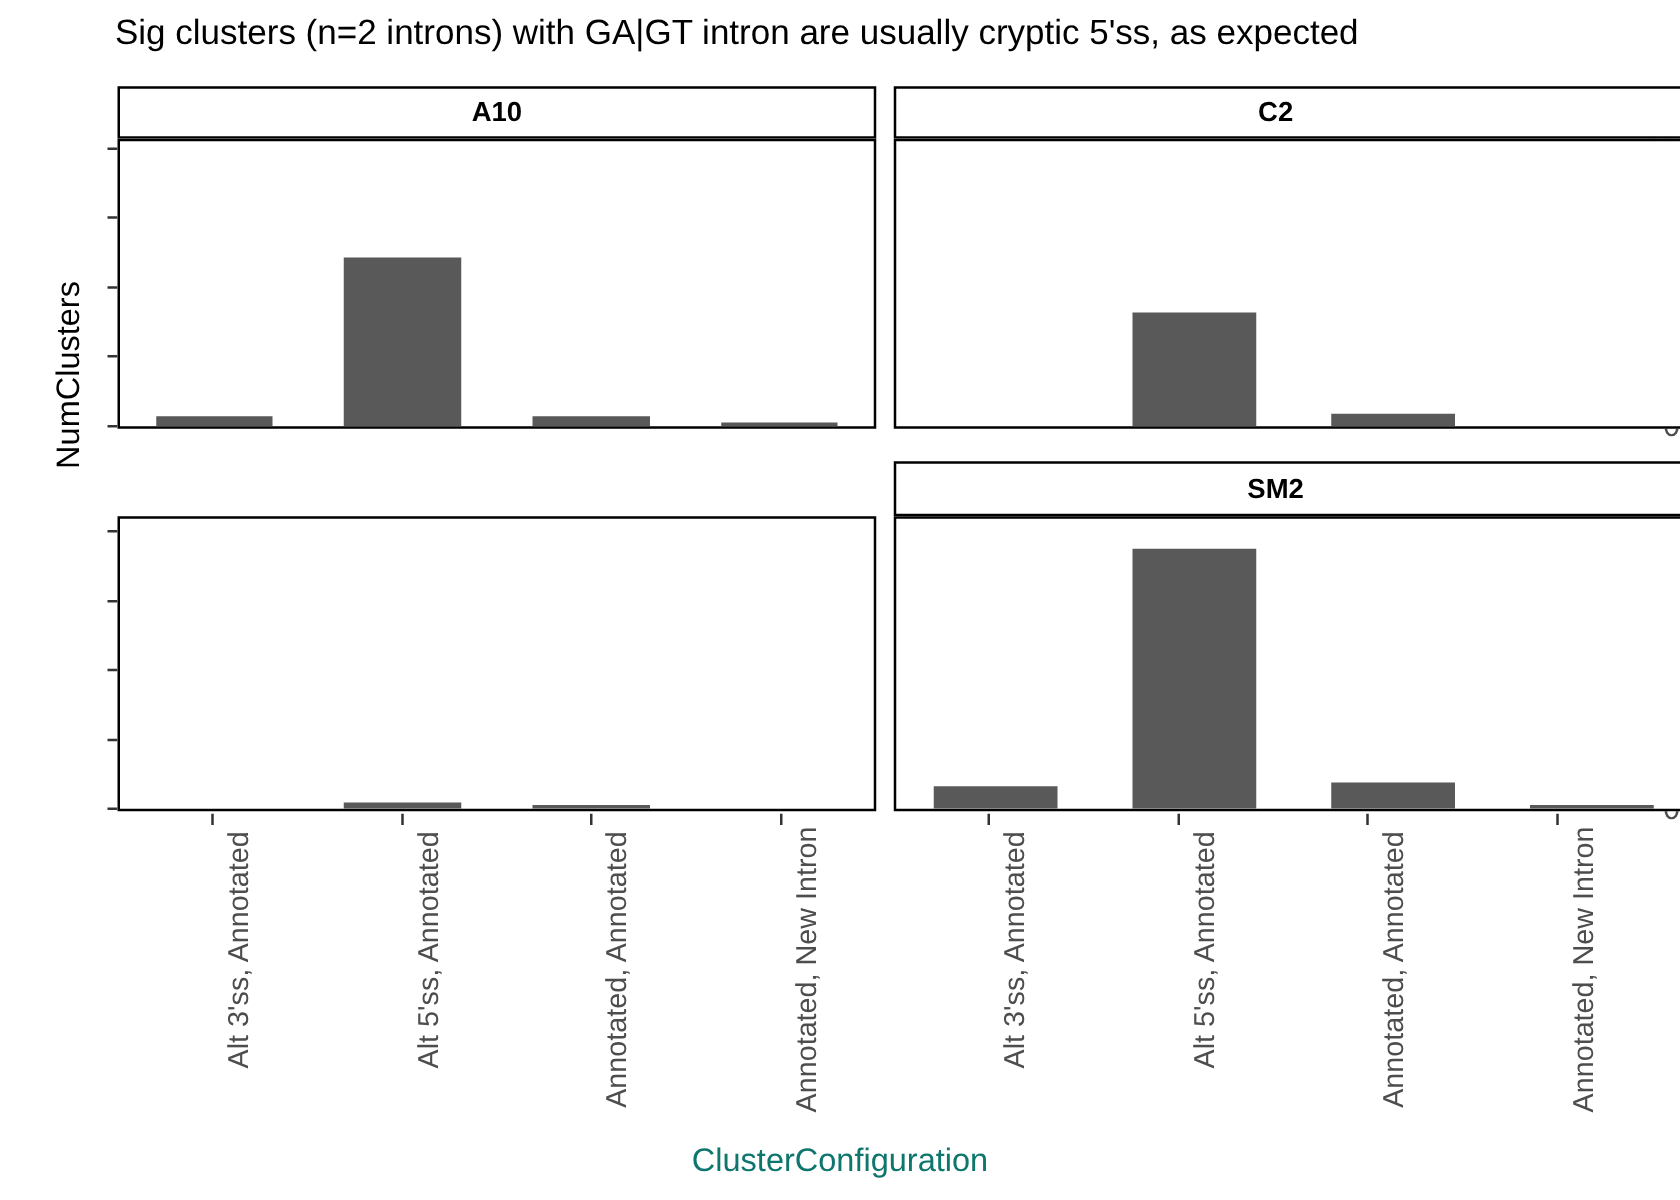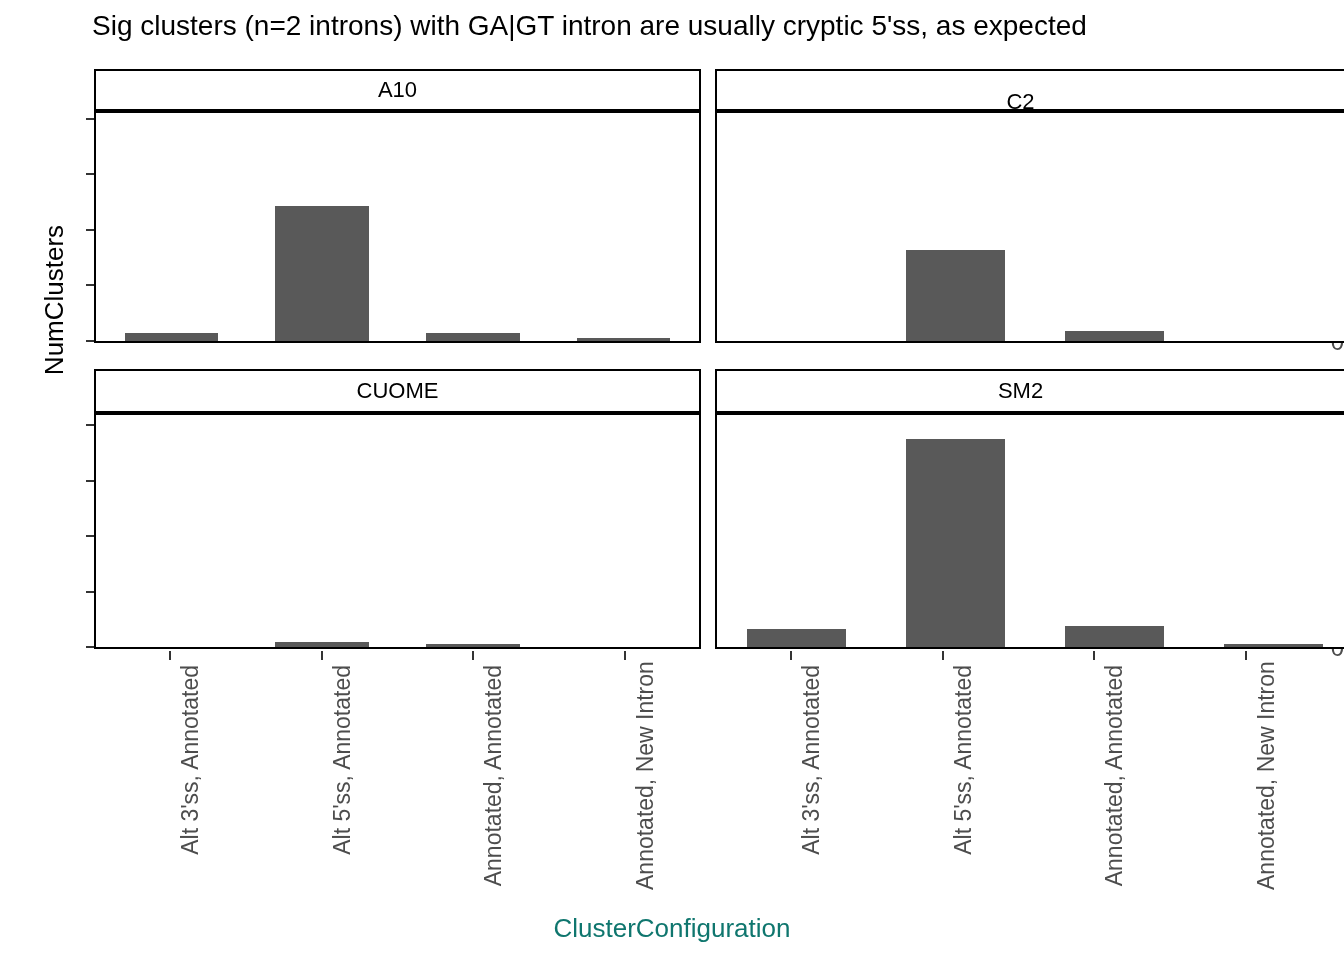--- a/index.html
+++ b/index.html
@@ -62,20 +62,21 @@
   .strip {
     position: absolute;
     box-sizing: border-box;
     border: 2px solid #000000;
     background: #ffffff;
     text-align: center;
     font-size: 22px;
     color: #000000;
     overflow: hidden;
     white-space: nowrap;
+    font-weight: bold;
   }
   .strip span { display: block; }
 
   
   .panel {
     position: absolute;
     box-sizing: border-box;
     border: 2px solid #000000;
     background: #ffffff;
     overflow: hidden;
@@ -161,24 +162,21 @@
     <div class="ytick-mark" style="left:86px; top:480px;"></div>
     <div class="ytick-mark" style="left:86px; top:535px;"></div>
     <div class="ytick-mark" style="left:86px; top:591px;"></div>
     <div class="ytick-mark" style="left:86px; top:646px;"></div>
   </div>
 
   <div class="strip" style="left:94px;  top:69px;  width:607px; height:42px;">
     <span style="line-height:38px;">A10</span>
   </div>
   <div class="strip" style="left:715px; top:69px;  width:640px; height:42px;">
-    <span style="line-height:38px; width:607px;margin-top:12px;">C2</span>
-  </div>
-  <div class="strip" style="left:94px;  top:369px; width:607px; height:44px;">
-    <span style="line-height:40px;">CUOME</span>
+    <span style="line-height:38px; width:607px;">C2</span>
   </div>
   <div class="strip" style="left:715px; top:369px; width:640px; height:44px;">
     <span style="line-height:40px; width:607px;">SM2</span>
   </div>
 
   <div class="panel" id="panel-0" style="left:94px;  top:111px; width:607px; height:232px;">
     <div class="plot-area">
         <div class="bar" style="left: 28.6425px; width: 93.465px; height: 7.77273px;"></div>
         <div class="bar" style="left: 179.392px; width: 93.465px; height: 134.727px;"></div>
         <div class="bar" style="left: 330.142px; width: 93.465px; height: 7.77273px;"></div>

